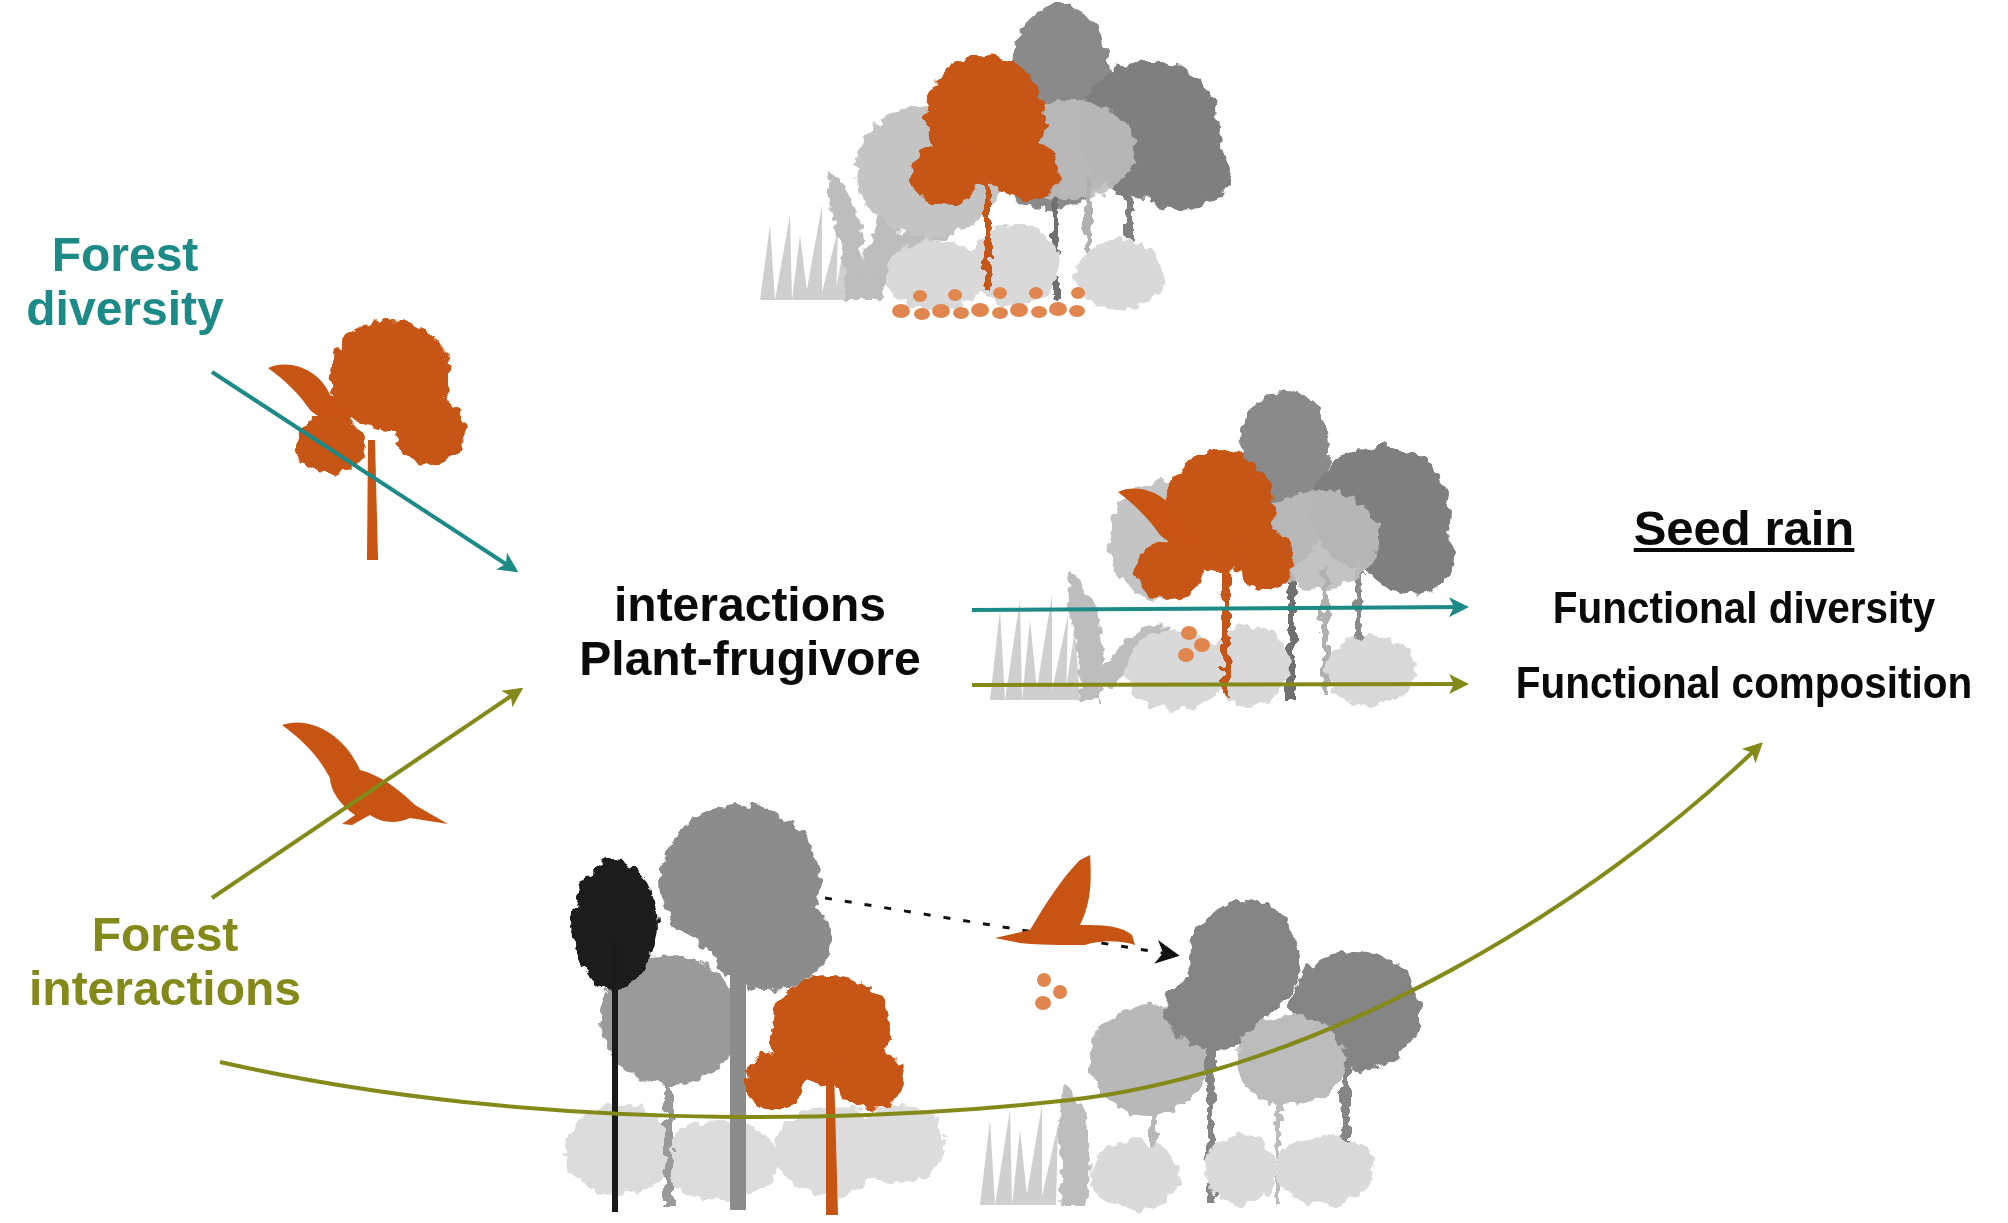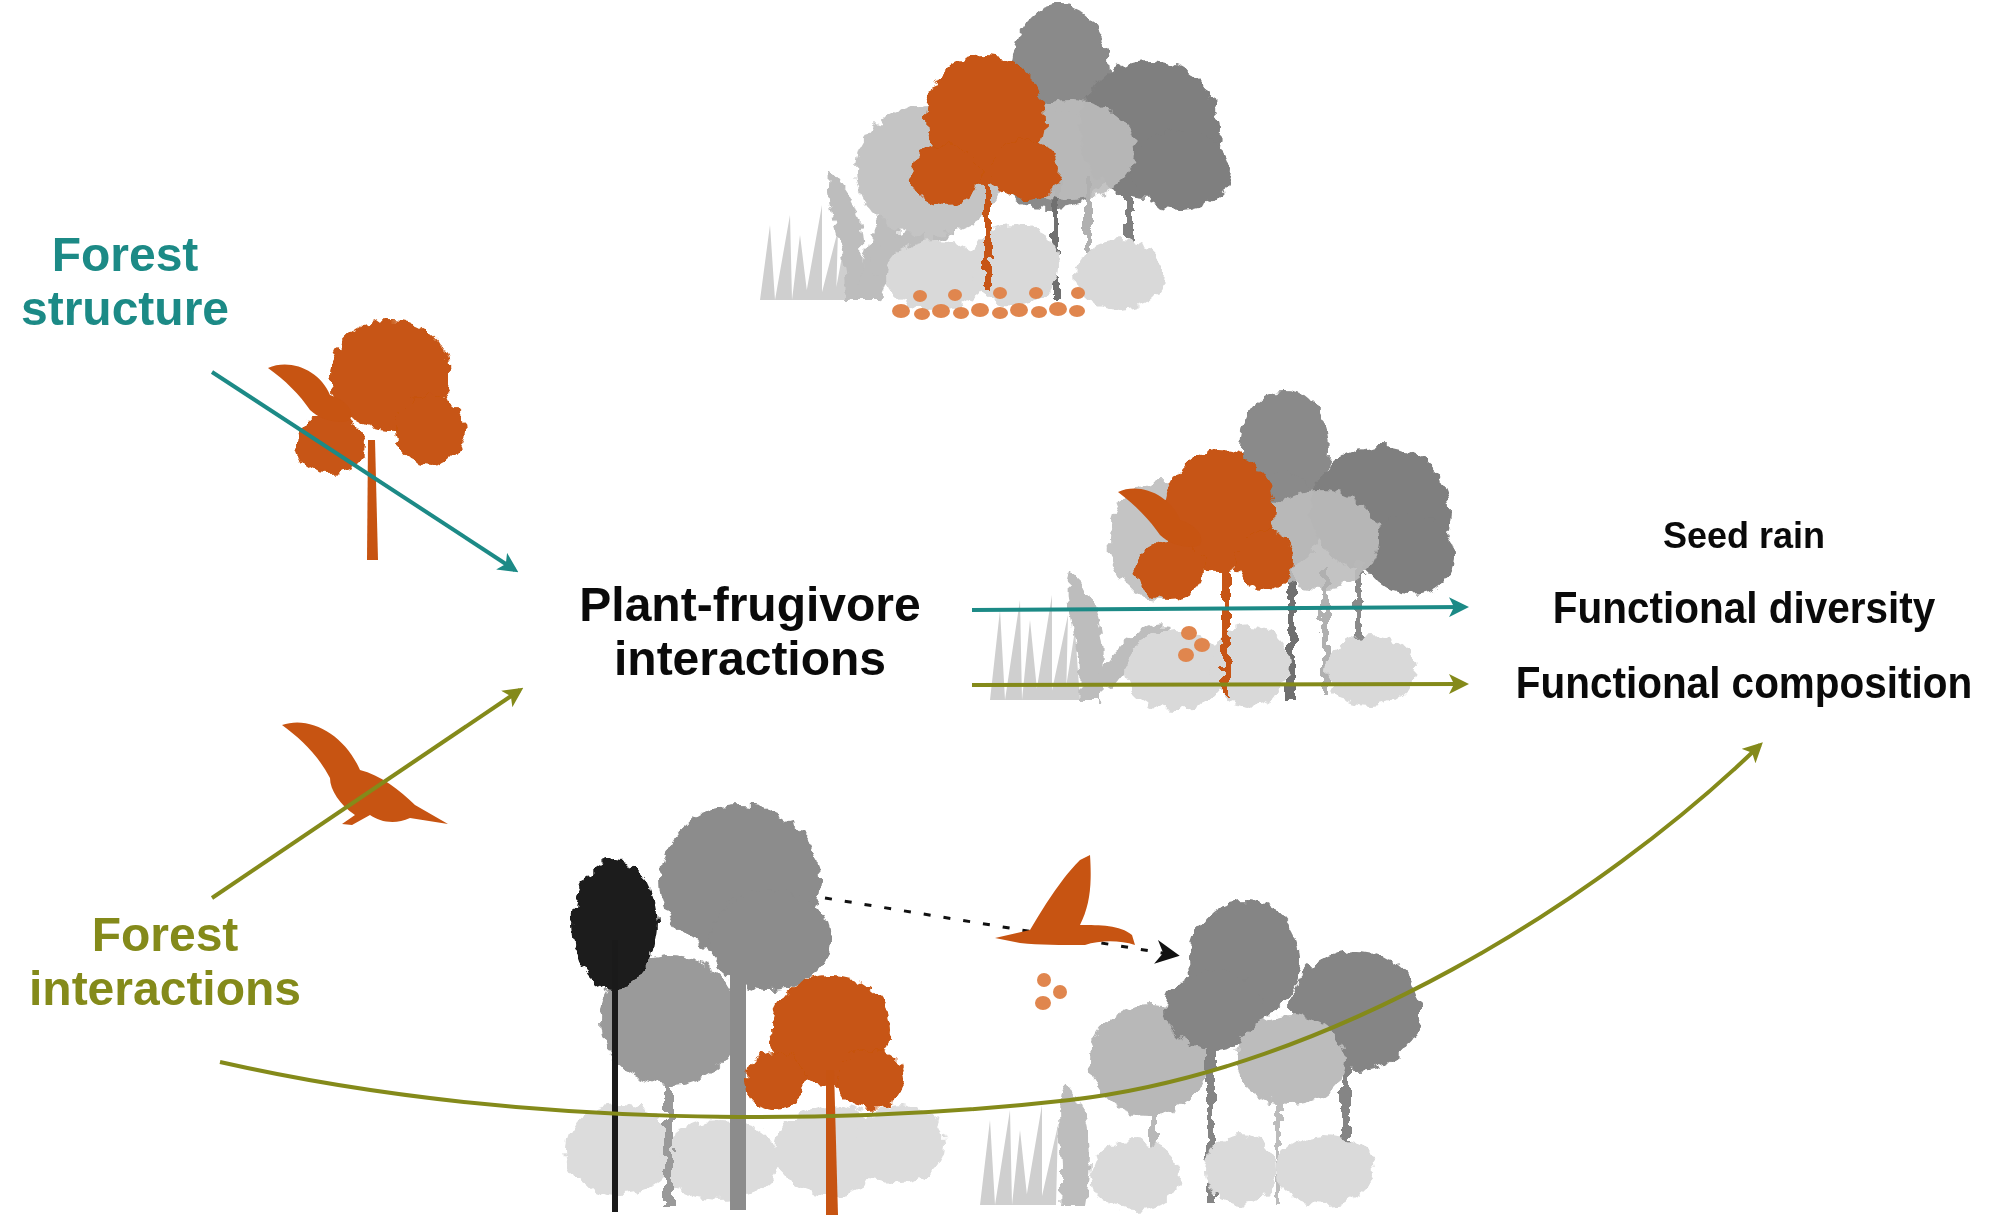--- a/index.html
+++ b/index.html
@@ -219,28 +219,28 @@
 
   <line x1="212" y1="372" x2="515" y2="570" stroke="#1c8a86" stroke-width="4" marker-end="url(#mk-teal)"></line>
   <line x1="212" y1="898" x2="520" y2="690" stroke="#848a1a" stroke-width="4" marker-end="url(#mk-olive)"></line>
   <line x1="972" y1="610" x2="1465" y2="607" stroke="#1c8a86" stroke-width="4" marker-end="url(#mk-teal)"></line>
   <line x1="972" y1="685" x2="1465" y2="684" stroke="#848a1a" stroke-width="4" marker-end="url(#mk-olive)"></line>
   <path d="M220,1062 C520,1130 850,1125 1070,1100 C1330,1070 1600,900 1760,745" stroke="#848a1a" stroke-width="4" fill="none" marker-end="url(#mk-olive)"></path>
 </svg>
 
 <div class="lbl teal" style="left:0; top:228px; width:250px; font-size:48px;">
   <div>Forest</div>
-  <div>structure</div>
+  <div>diversity</div>
 </div>
 
 <div class="lbl olive" style="left:0; top:908px; width:330px; font-size:48px;">
   <div>Forest</div>
   <div>interactions</div>
 </div>
 
 <div class="lbl black" style="left:540px; top:578px; width:420px; font-size:48px;">
+  <div>interactions</div>
   <div>Plant-frugivore</div>
-  <div>interactions</div>
 </div>
 
-<div class="lbl black" style="left:1480px; top:516px; width:528px; font-size:36px;">Seed rain</div>
+<div class="lbl black" style="left:1480px; top:501px; width:528px; font-size:49px;text-decoration:underline;">Seed rain</div>
 <div class="lbl black" style="left:1480px; top:583px; width:528px; font-size:44px; transform:scaleX(0.92);">Functional diversity</div>
 <div class="lbl black" style="left:1480px; top:658px; width:528px; font-size:44px; transform:scaleX(0.92);">Functional composition</div>
 
 </body></html>

